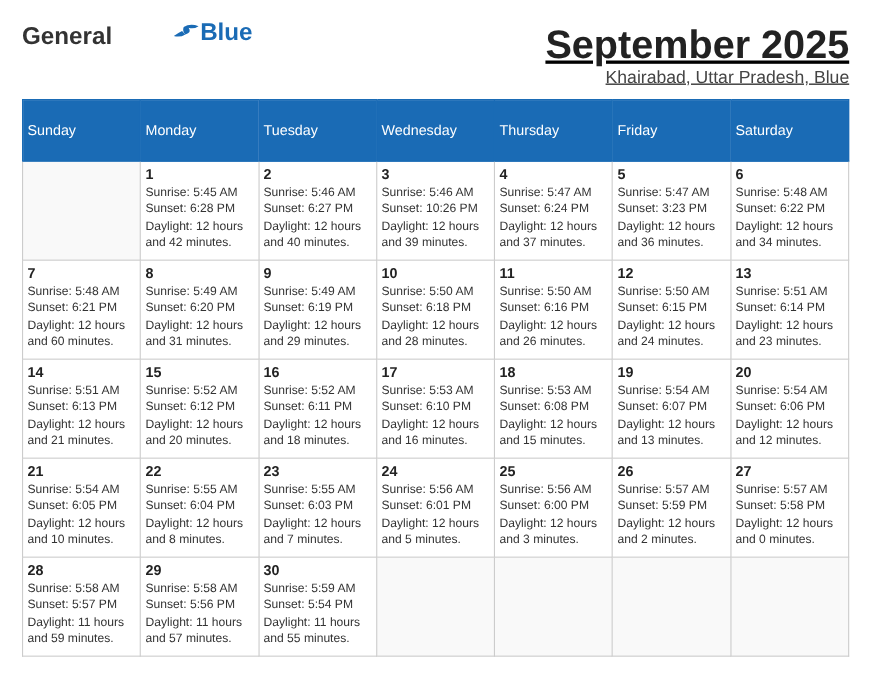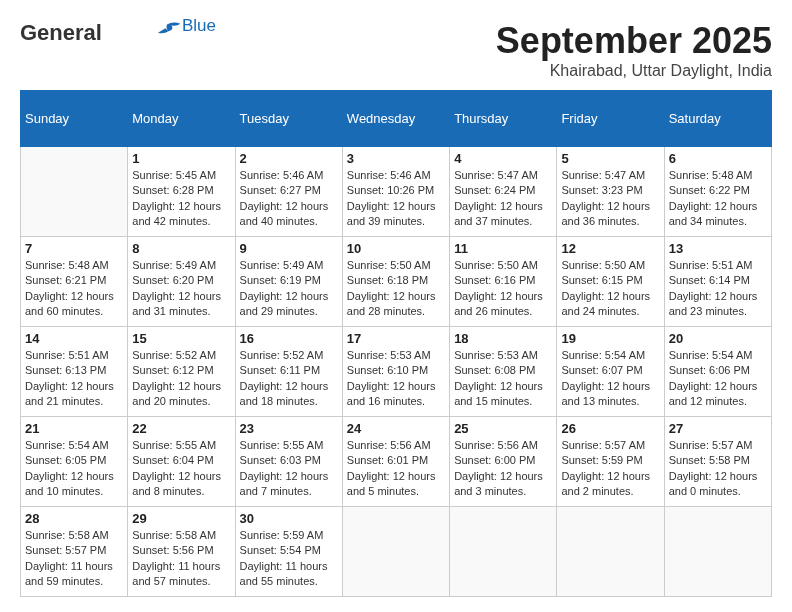--- a/index.html
+++ b/index.html
@@ -22,20 +22,21 @@
       align-items: flex-start;
     }
     .logo-bird {
       width: 30px;
       height: 18px;
       margin-left: 50px;
       margin-top: -8px;
     }
     .title-section {
       text-align: right;
+      text-decoration: underline;
     }
     .month-title {
       font-size: 36px;
       font-weight: bold;
       color: #222;
     }
     .subtitle {
       font-size: 16px;
       color: #444;
     }
@@ -81,25 +82,25 @@
 
 <div class="header-section">
   <div class="logo">
     <div style="display:flex; align-items:center;">
       <span style="font-size:22px; font-weight:bold; color:#333;">General</span>
       <svg class="logo-bird" viewBox="0 0 40 22">
         <path d="M20,5 Q28,0 38,4 Q32,8 26,6 Q30,12 22,14 Q18,10 20,5Z" fill="#1a6bb5"></path>
         <path d="M22,14 Q16,18 8,16 Q14,12 18,10 Q20,12 22,14Z" fill="#1a6bb5"></path>
       </svg>
     </div>
-    <span style="font-size:17px; font-weight:normal; color:#1a6bb5; margin-top:-4px;text-align:right;">Blue</span>
+    <span style="font-size:22px; font-weight:bold; color:#1a6bb5; margin-top:-4px;text-align:right;">Blue</span>
   </div>
   <div class="title-section">
     <div class="month-title">September 2025</div>
-    <div class="subtitle">Khairabad, Uttar Daylight, India</div>
+    <div class="subtitle">Khairabad, Uttar Pradesh, Blue</div>
   </div>
 </div>
 
 <table class="calendar">
   <thead>
     <tr id="weekday-header">
         <th>Sunday</th>
         <th>Monday</th>
         <th>Tuesday</th>
         <th>Wednesday</th>

